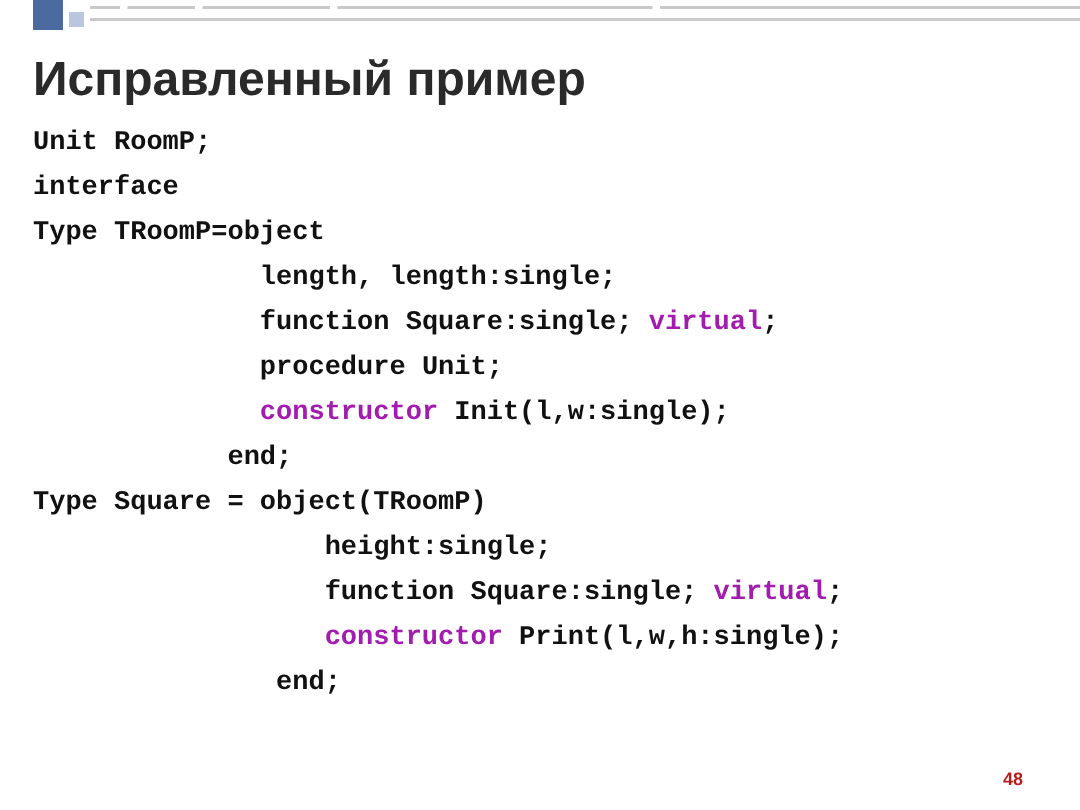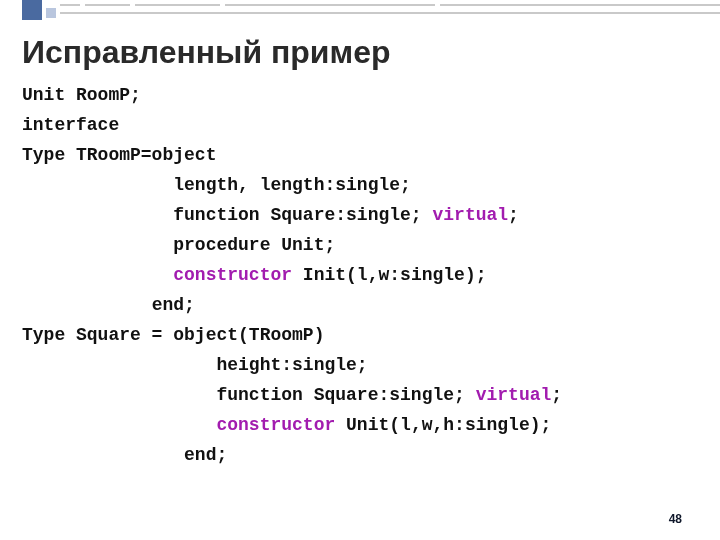--- a/index.html
+++ b/index.html
@@ -74,21 +74,21 @@
     font-weight: bold;
   }
   .kw-blue { color: #a21caf; }
   .pagenum {
     position: absolute;
     bottom: 14px;
     right: 38px;
     font-size: 12px;
     font-weight: bold;
     font-family: Arial, sans-serif;
-    color: #0f172a;
+    color: #b91c1c;
   }
 </style>
 </head>
 <body>
 
 <div class="deco">
   <div class="bigsq"></div>
   <div class="midsq"></div>
   <div class="dash d1"></div>
   <div class="dash d2"></div>
@@ -104,16 +104,16 @@
 <span>interface</span>
 <span>Type TRoomP=object</span>
 <span>              </span><span>length, length:single;</span>
 <span>              </span><span>function Square:single; </span><span class="kw-blue">virtual</span><span>;</span>
 <span>              </span><span>procedure Unit;</span>
 <span>              </span><span class="kw-blue">constructor</span><span> Init(l,w:single);</span>
 <span>            </span><span>end;</span>
 <span>Type Square = object(TRoomP)</span>
 <span>                  </span><span>height:single;</span>
 <span>                  </span><span>function Square:single; </span><span class="kw-blue">virtual</span><span>;</span>
-<span>                  </span><span class="kw-blue">constructor</span><span> Unit(l,w,h:single);</span>
+<span>                  </span><span class="kw-blue">constructor</span><span> Print(l,w,h:single);</span>
 <span>               </span><span>end;</span></div>
 
 <div class="pagenum">48</div>
 
 </body></html>

